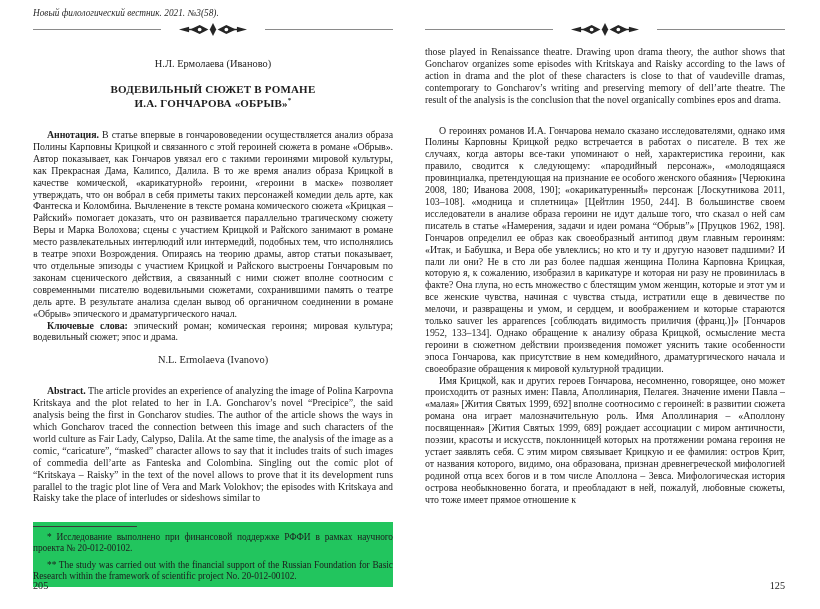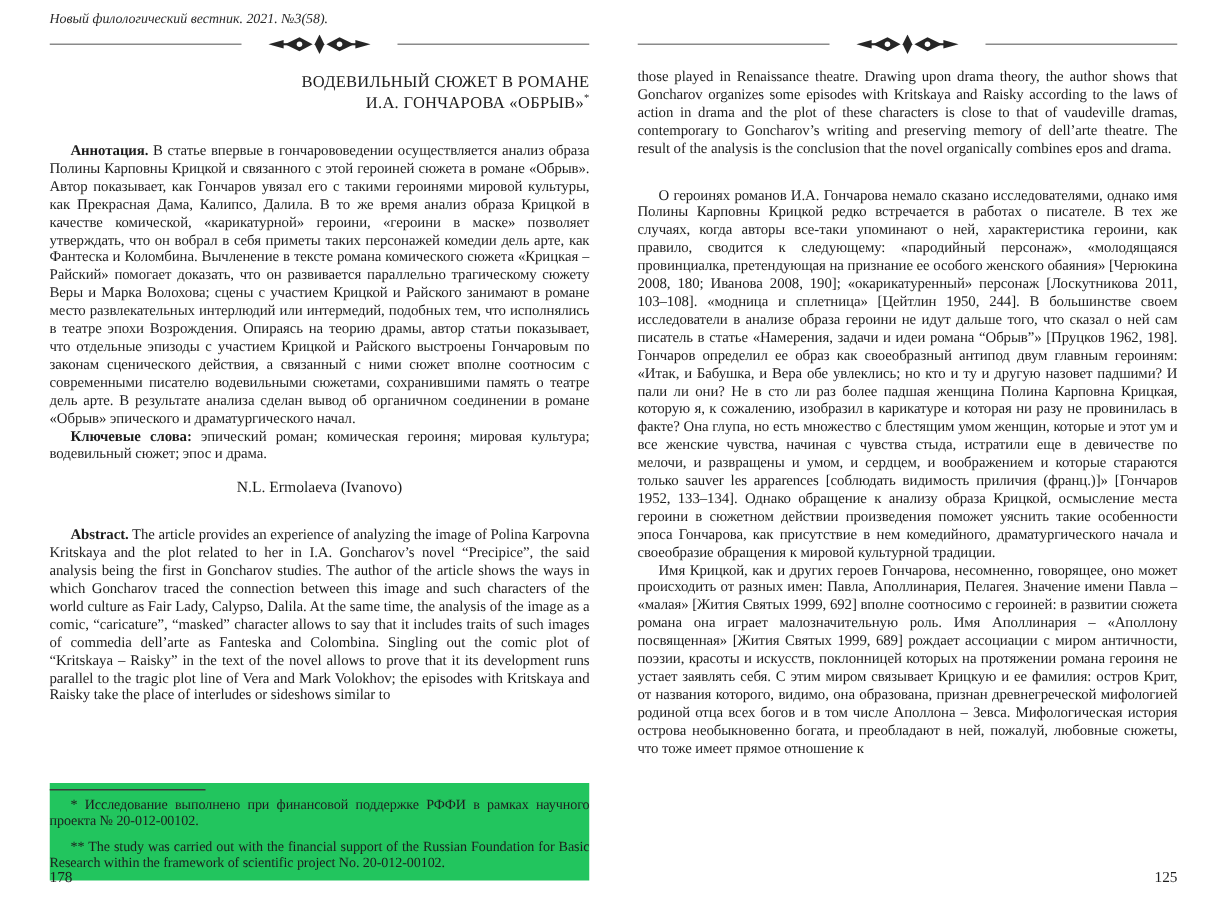--- a/index.html
+++ b/index.html
@@ -16,21 +16,21 @@
     margin:0 0 3px 0;
   }
   .orn-row{display:flex;align-items:center;height:14px;margin:2px 0 0 0;}
   .orn-rule{flex:1;height:0;border-top:1px solid #8a8a8a;}
   .orn-svg{margin:0 6px;flex:0 0 auto;}
 
   .author-line{
     text-align:center;font-size:10.4px;line-height:12px;margin:22px 0 0 0;
   }
   .title-ru{
-    text-align:right;font-weight:normal;font-size:11px;line-height:13.5px;
+    text-align:center;font-weight:bold;font-size:11px;line-height:13.5px;
     margin:13px 0 0 0;letter-spacing:.2px;
   }
   .title-en{
     text-align:center;font-weight:bold;font-size:10.6px;line-height:13px;
     margin:9px 0 0 0;
   }
   .author-en{
     text-align:center;font-size:10.4px;line-height:12px;margin:11px 0 0 0;
   }
   sup{font-size:7px;line-height:0;}
@@ -77,20 +77,21 @@
           <polygon points="174,14 152,8 152,20"></polygon>
           <rect x="44" y="12.5" width="14" height="3"></rect>
           <rect x="142" y="12.5" width="14" height="3"></rect>
           <circle cx="71" cy="14" r="4" fill="#ffffff"></circle>
           <circle cx="129" cy="14" r="4" fill="#ffffff"></circle>
         </g>
       </svg>
       <div class="orn-rule"></div>
     </div>
 
+    <div class="author-line">Н.Л. Ермолаева (Иваново)</div>
 
     <div class="title-ru">
       <div>ВОДЕВИЛЬНЫЙ СЮЖЕТ В РОМАНЕ</div>
       <div><span>И.А. ГОНЧАРОВА «ОБРЫВ»</span><sup>*</sup></div>
     </div>
 
     <p class="body-par mt"><b>Аннотация.</b><span> В статье впервые в гончарововедении осуществляется анализ образа Полины Карповны Крицкой и связанного с этой героиней сюжета в романе «Обрыв». Автор показывает, как Гончаров увязал его с такими героинями мировой культуры, как Прекрасная Дама, Калипсо, Далила. В то же время анализ образа Крицкой в качестве комической, «карикатурной» героини, «героини в маске» позволяет утверждать, что он вобрал в себя приметы таких персонажей комедии дель арте, как Фантеска и Коломбина. Вычленение в тексте романа комического сюжета «Крицкая – Райский» помогает доказать, что он развивается параллельно трагическому сюжету Веры и Марка Волохова; сцены с участием Крицкой и Райского занимают в романе место развлекательных интерлюдий или интермедий, подобных тем, что исполнялись в театре эпохи Возрождения. Опираясь на теорию драмы, автор статьи показывает, что отдельные эпизоды с участием Крицкой и Райского выстроены Гончаровым по законам сценического действия, а связанный с ними сюжет вполне соотносим с современными писателю водевильными сюжетами, сохранившими память о театре дель арте. В результате анализа сделан вывод об органичном соединении в романе «Обрыв» эпического и драматургического начал.</span></p>
 
     <p class="body-par"><b>Ключевые слова:</b><span> эпический роман; комическая героиня; мировая культура; водевильный сюжет; эпос и драма.</span></p>
 
@@ -98,21 +99,21 @@
 
 
     <p class="body-par mt"><b>Abstract.</b><span> The article provides an experience of analyzing the image of Polina Karpovna Kritskaya and the plot related to her in I.A. Goncharov’s novel “Precipice”, the said analysis being the first in Goncharov studies. The author of the article shows the ways in which Goncharov traced the connection between this image and such characters of the world culture as Fair Lady, Calypso, Dalila. At the same time, the analysis of the image as a comic, “caricature”, “masked” character allows to say that it includes traits of such images of commedia dell’arte as Fanteska and Colombina. Singling out the comic plot of “Kritskaya – Raisky” in the text of the novel allows to prove that it its development runs parallel to the tragic plot line of Vera and Mark Volokhov; the episodes with Kritskaya and Raisky take the place of interludes or sideshows similar to</span></p>
 
     <div class="footnote-block">
       <div class="fn-divider"></div>
       <p class="fn-par"><span>*</span><span> Исследование выполнено при финансовой поддержке РФФИ в рамках научного проекта № 20-012-00102.</span></p>
       <p class="fn-par"><span>**</span><span> The study was carried out with the financial support of the Russian Foundation for Basic Research within the framework of scientific project No. 20-012-00102.</span></p>
     </div>
 
-    <div class="page-number pn-left">178</div>
+    <div class="page-number pn-left">205</div>
   </div>
 
   <div class="page" id="page-right">
 
     <div class="orn-row" style="margin-top:14px;">
       <div class="orn-rule"></div>
       <svg class="orn-svg" width="92" height="13" viewBox="0 0 200 28">
         <g fill="#262626">
           <polygon points="100,0 107,14 100,28 93,14"></polygon>
           <polygon points="50,14 71,4 90,14 71,24"></polygon>

